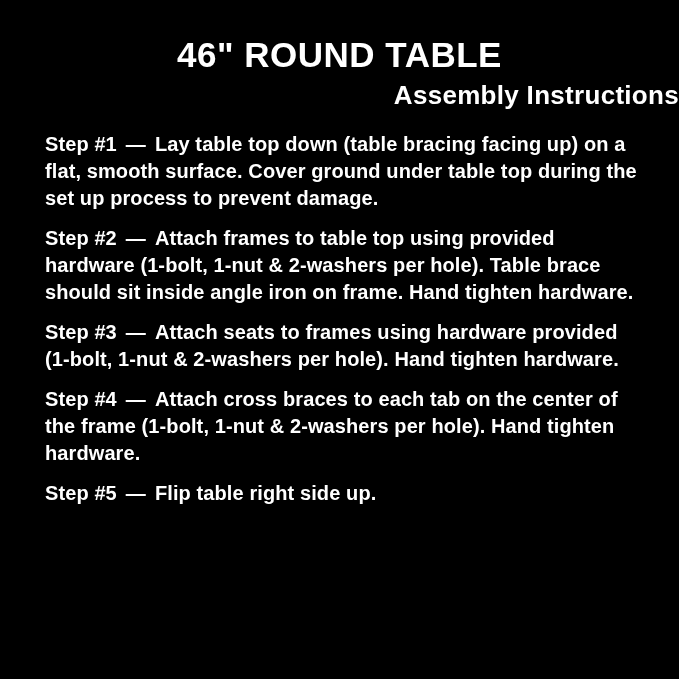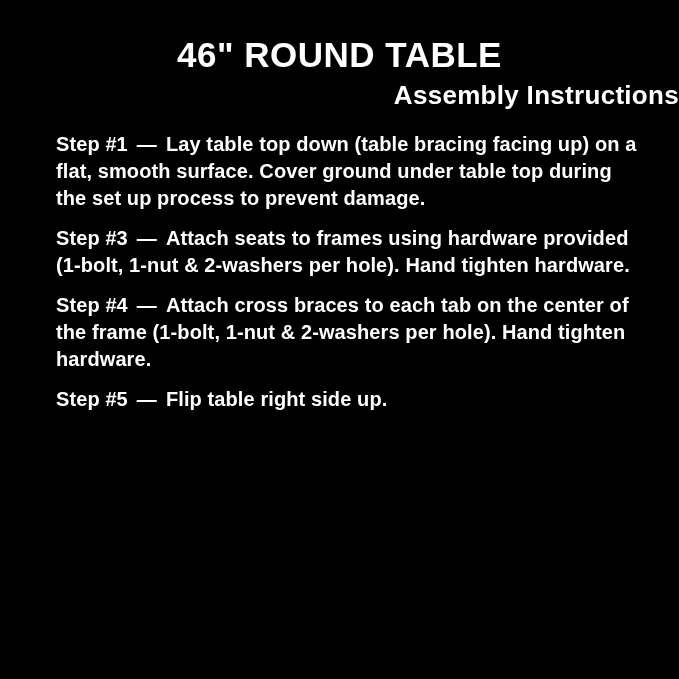--- a/index.html
+++ b/index.html
@@ -34,36 +34,37 @@
     line-height: 1.1;
     letter-spacing: 0.3px;
     text-align: right;
   }
   .steps {
     padding: 22px 34px 0 44px;
     width: 600px;
     box-sizing: content-box;
   }
   .step {
-    margin: 0 0 13px 12px;
+    margin: 0 0 13px 1px;
     font-size: 20px;
     line-height: 27px;
     letter-spacing: 0.1px;
   }
   .dash {
     margin: 0 9px;
   }
 </style>
 </head>
 <body>
 
 <div class="sheet">
   <header class="titles">
     <h1 class="title">46" ROUND TABLE</h1>
     <h2 class="subtitle">Assembly Instructions</h2>
   </header>
   <main class="steps">
     <p class="step"><span class="step-label">Step #1</span><span class="dash">—</span><span class="step-text">Lay table top down (table bracing facing up) on a flat, smooth surface. Cover ground under table top during the set up process to prevent damage.</span></p>
+    <p class="step"><span class="step-label">Step #2</span><span class="dash">—</span><span class="step-text">Attach frames to table top using provided hardware (1-bolt, 1-nut &amp; 2-washers per hole). Table brace should sit inside angle iron on frame. Hand tighten hardware.</span></p>
     <p class="step"><span class="step-label">Step #3</span><span class="dash">—</span><span class="step-text">Attach seats to frames using hardware provided (1-bolt, 1-nut &amp; 2-washers per hole). Hand tighten hardware.</span></p>
     <p class="step"><span class="step-label">Step #4</span><span class="dash">—</span><span class="step-text">Attach cross braces to each tab on the center of the frame (1-bolt, 1-nut &amp; 2-washers per hole). Hand tighten hardware.</span></p>
     <p class="step"><span class="step-label">Step #5</span><span class="dash">—</span><span class="step-text">Flip table right side up.</span></p>
   </main>
 </div>
 
 </body></html>

